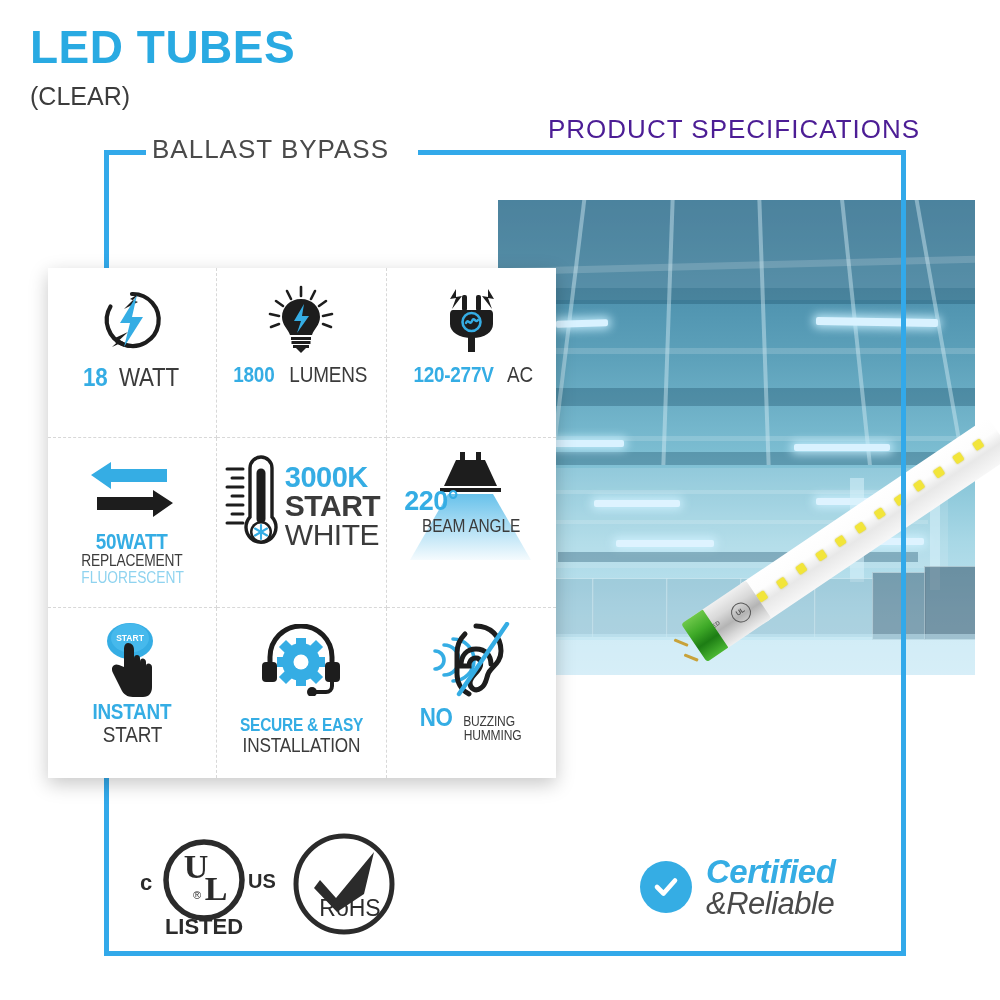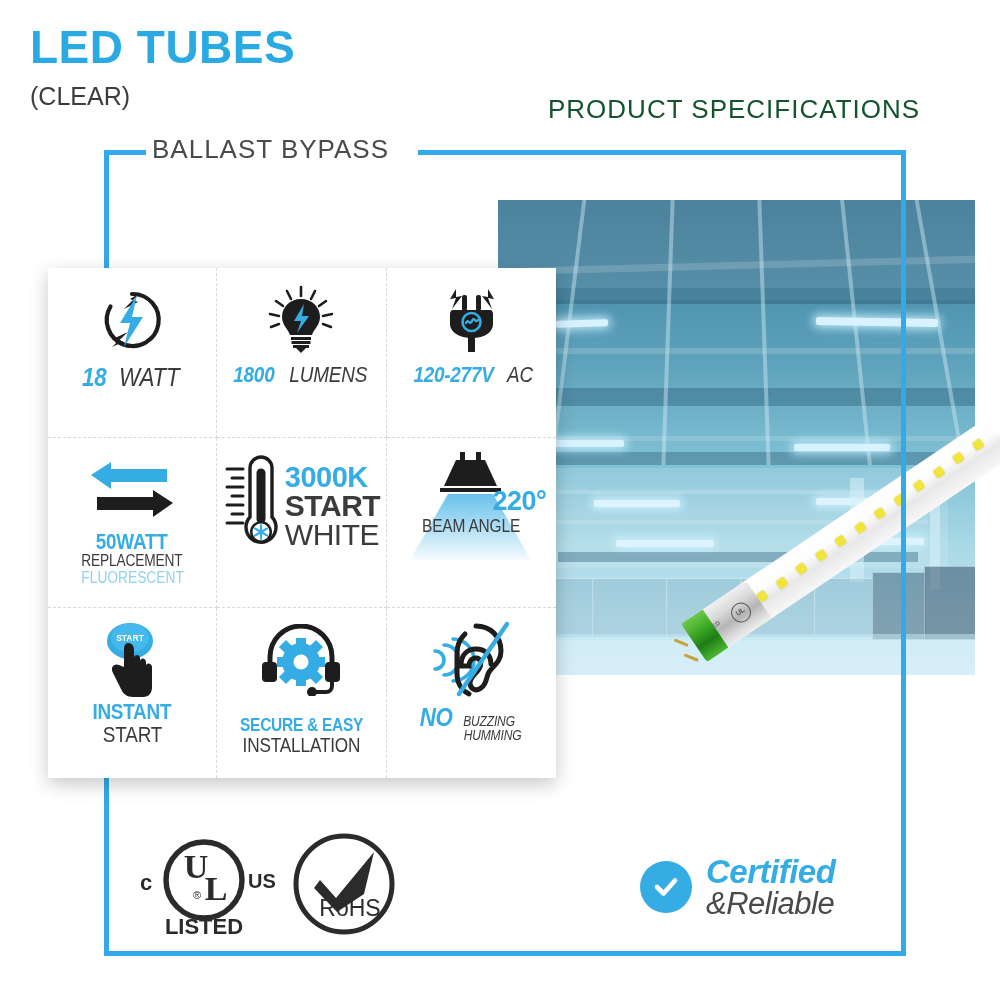--- a/index.html
+++ b/index.html
@@ -32,22 +32,22 @@
   #frame-top-left{left:104px;top:150px;width:48px;height:5px;}
   #frame-top-right{left:418px;top:150px;width:488px;height:5px;}
 
   
   #ballast-label{
     position:absolute;left:146px;top:136px;
     font-size:26px;color:#4a4a4a;letter-spacing:1px;
     background:#fff;padding:0 6px;line-height:1.05;
   }
   #prodspec-label{
-    position:absolute;left:548px;top:96px;
-    font-size:26px;color:#14532d;letter-spacing:1px;
+    position:absolute;left:548px;top:116px;
+    font-size:26px;color:#4c1d95;letter-spacing:1px;
     line-height:1.05;
   }
 
   
   #photo{
     position:absolute;left:498px;top:200px;width:477px;height:475px;
     overflow:hidden;
     background:linear-gradient(180deg,#3b7e9e 0%,#4a8eab 16%,#5ea2bb 34%,#7fc0d4 55%,#a8d8e6 72%,#bfe3ef 86%,#cfeaf4 100%);
   }
   .ceil-panel{position:absolute;background:rgba(255,255,255,.10);}
@@ -108,21 +108,21 @@
   }
   .cell{
     position:relative;
     display:flex;flex-direction:column;align-items:center;justify-content:flex-start;
     padding-top:14px;
     box-sizing:border-box;
   }
   .cell.br{border-right:1px dashed #d8d8d8;}
   .cell.bb{border-bottom:1px dashed #d8d8d8;}
   .icon-box{height:76px;display:flex;align-items:center;justify-content:center;}
-  .cap-row{display:flex;align-items:baseline;justify-content:center;gap:5px;margin-top:4px;font-style:italic;}
+  .cap-row{display:flex;align-items:baseline;justify-content:center;gap:5px;margin-top:4px;}
   .cap-blue{color:#35ade4;font-weight:bold;letter-spacing:-.3px;}
   .cap-dark{color:#3b3b3b;letter-spacing:-.2px;}
   .f22{font-size:22px;}
   .f20{font-size:20px;}
   .f18{font-size:18px;}
   .f16{font-size:16px;}
   .f14{font-size:14px;}
   .f26{font-size:26px;}
   .cond{transform:scaleX(.86);transform-origin:center;display:inline-block;}
   .stacklines{display:flex;flex-direction:column;align-items:center;line-height:1.05;}
@@ -348,21 +348,21 @@
                 <stop offset="0%" stop-color="#35ade4" stop-opacity="0.75"></stop>
                 <stop offset="100%" stop-color="#35ade4" stop-opacity="0.05"></stop>
               </linearGradient>
             </defs>
             <rect x="64" y="4" width="5" height="9" fill="#1d1d1d"></rect>
             <rect x="80" y="4" width="5" height="9" fill="#1d1d1d"></rect>
             <path d="M60 12 L89 12 L101 38 L48 38 Z" fill="#1d1d1d"></path>
             <rect x="44" y="40" width="61" height="4" fill="#1d1d1d"></rect>
             <polygon points="52,46 97,46 135,112 14,112" fill="url(#beamgrad)"></polygon>
           </svg>
-          <div style="position:absolute;left:0;top:38px;width:150px;text-align:right;">
+          <div style="position:absolute;left:8px;top:38px;width:150px;text-align:left;">
             <span class="cap-blue" style="font-size:27px;letter-spacing:-.5px;">220°</span>
           </div>
           <div style="position:absolute;left:0;top:68px;width:150px;text-align:center;">
             <span class="cap-dark f18 cond">BEAM ANGLE</span>
           </div>
         </div>
       </div>
 
       <div class="cell br">
         <div class="icon-box">

